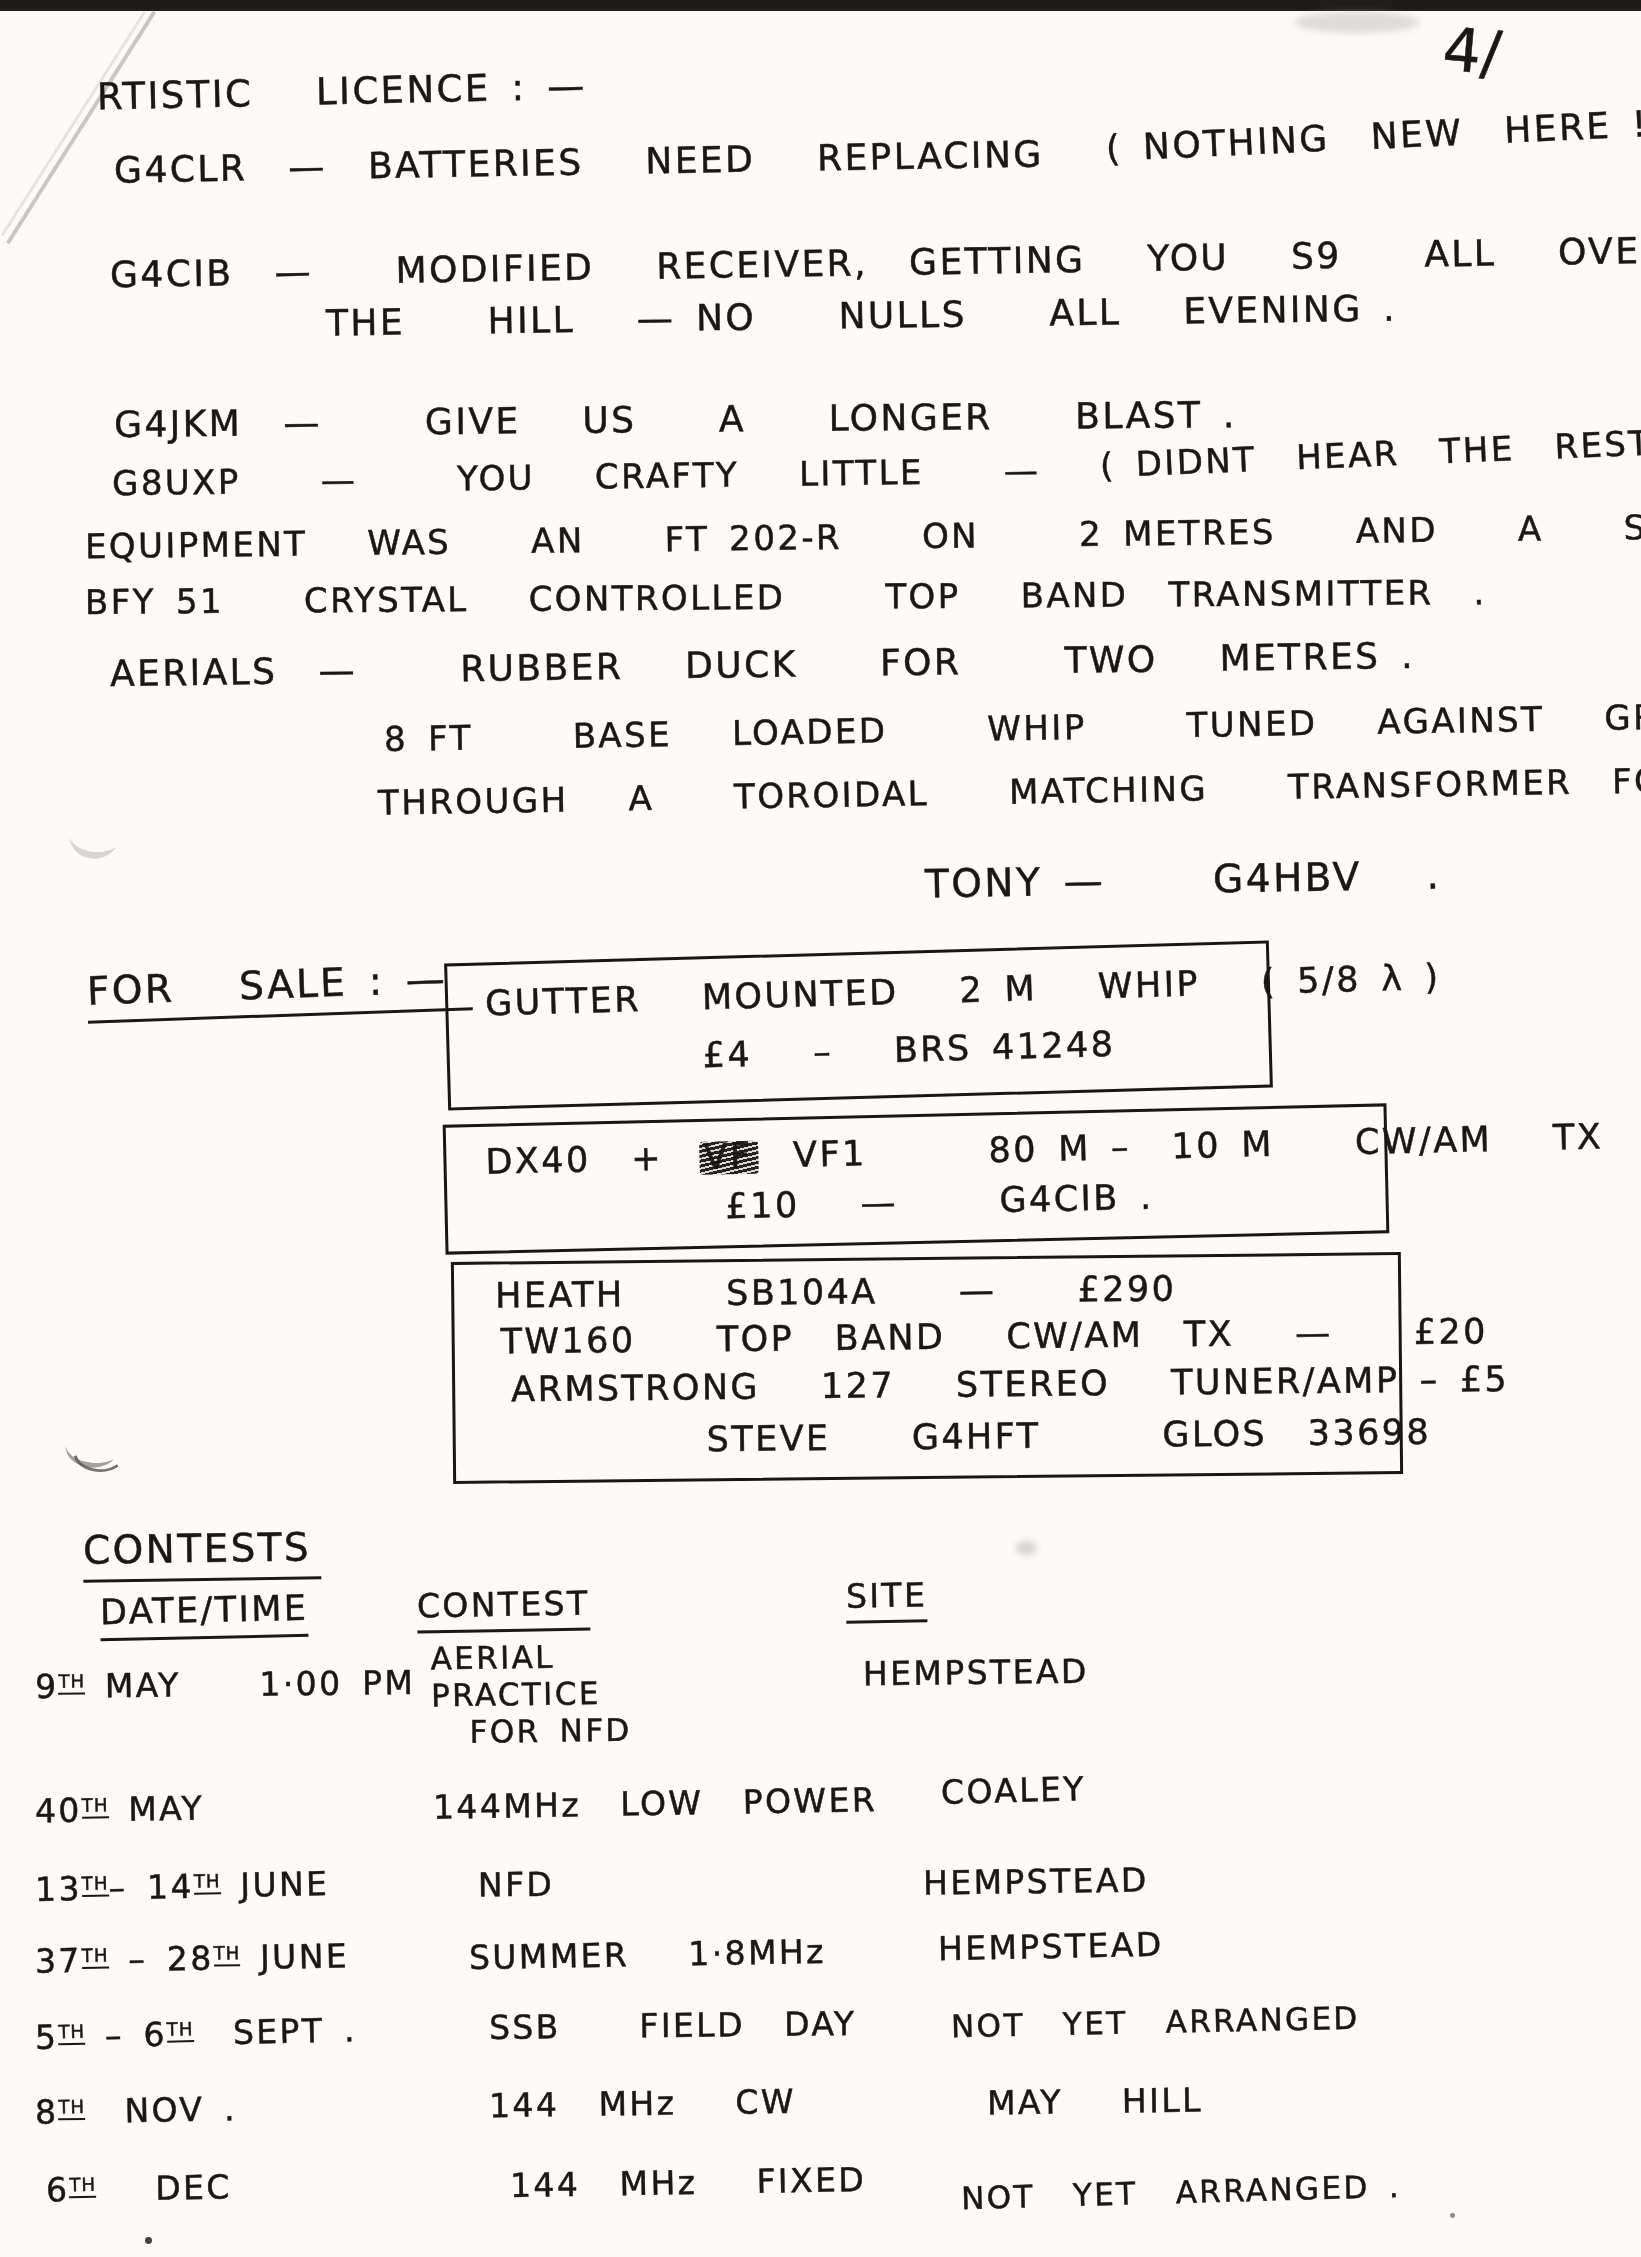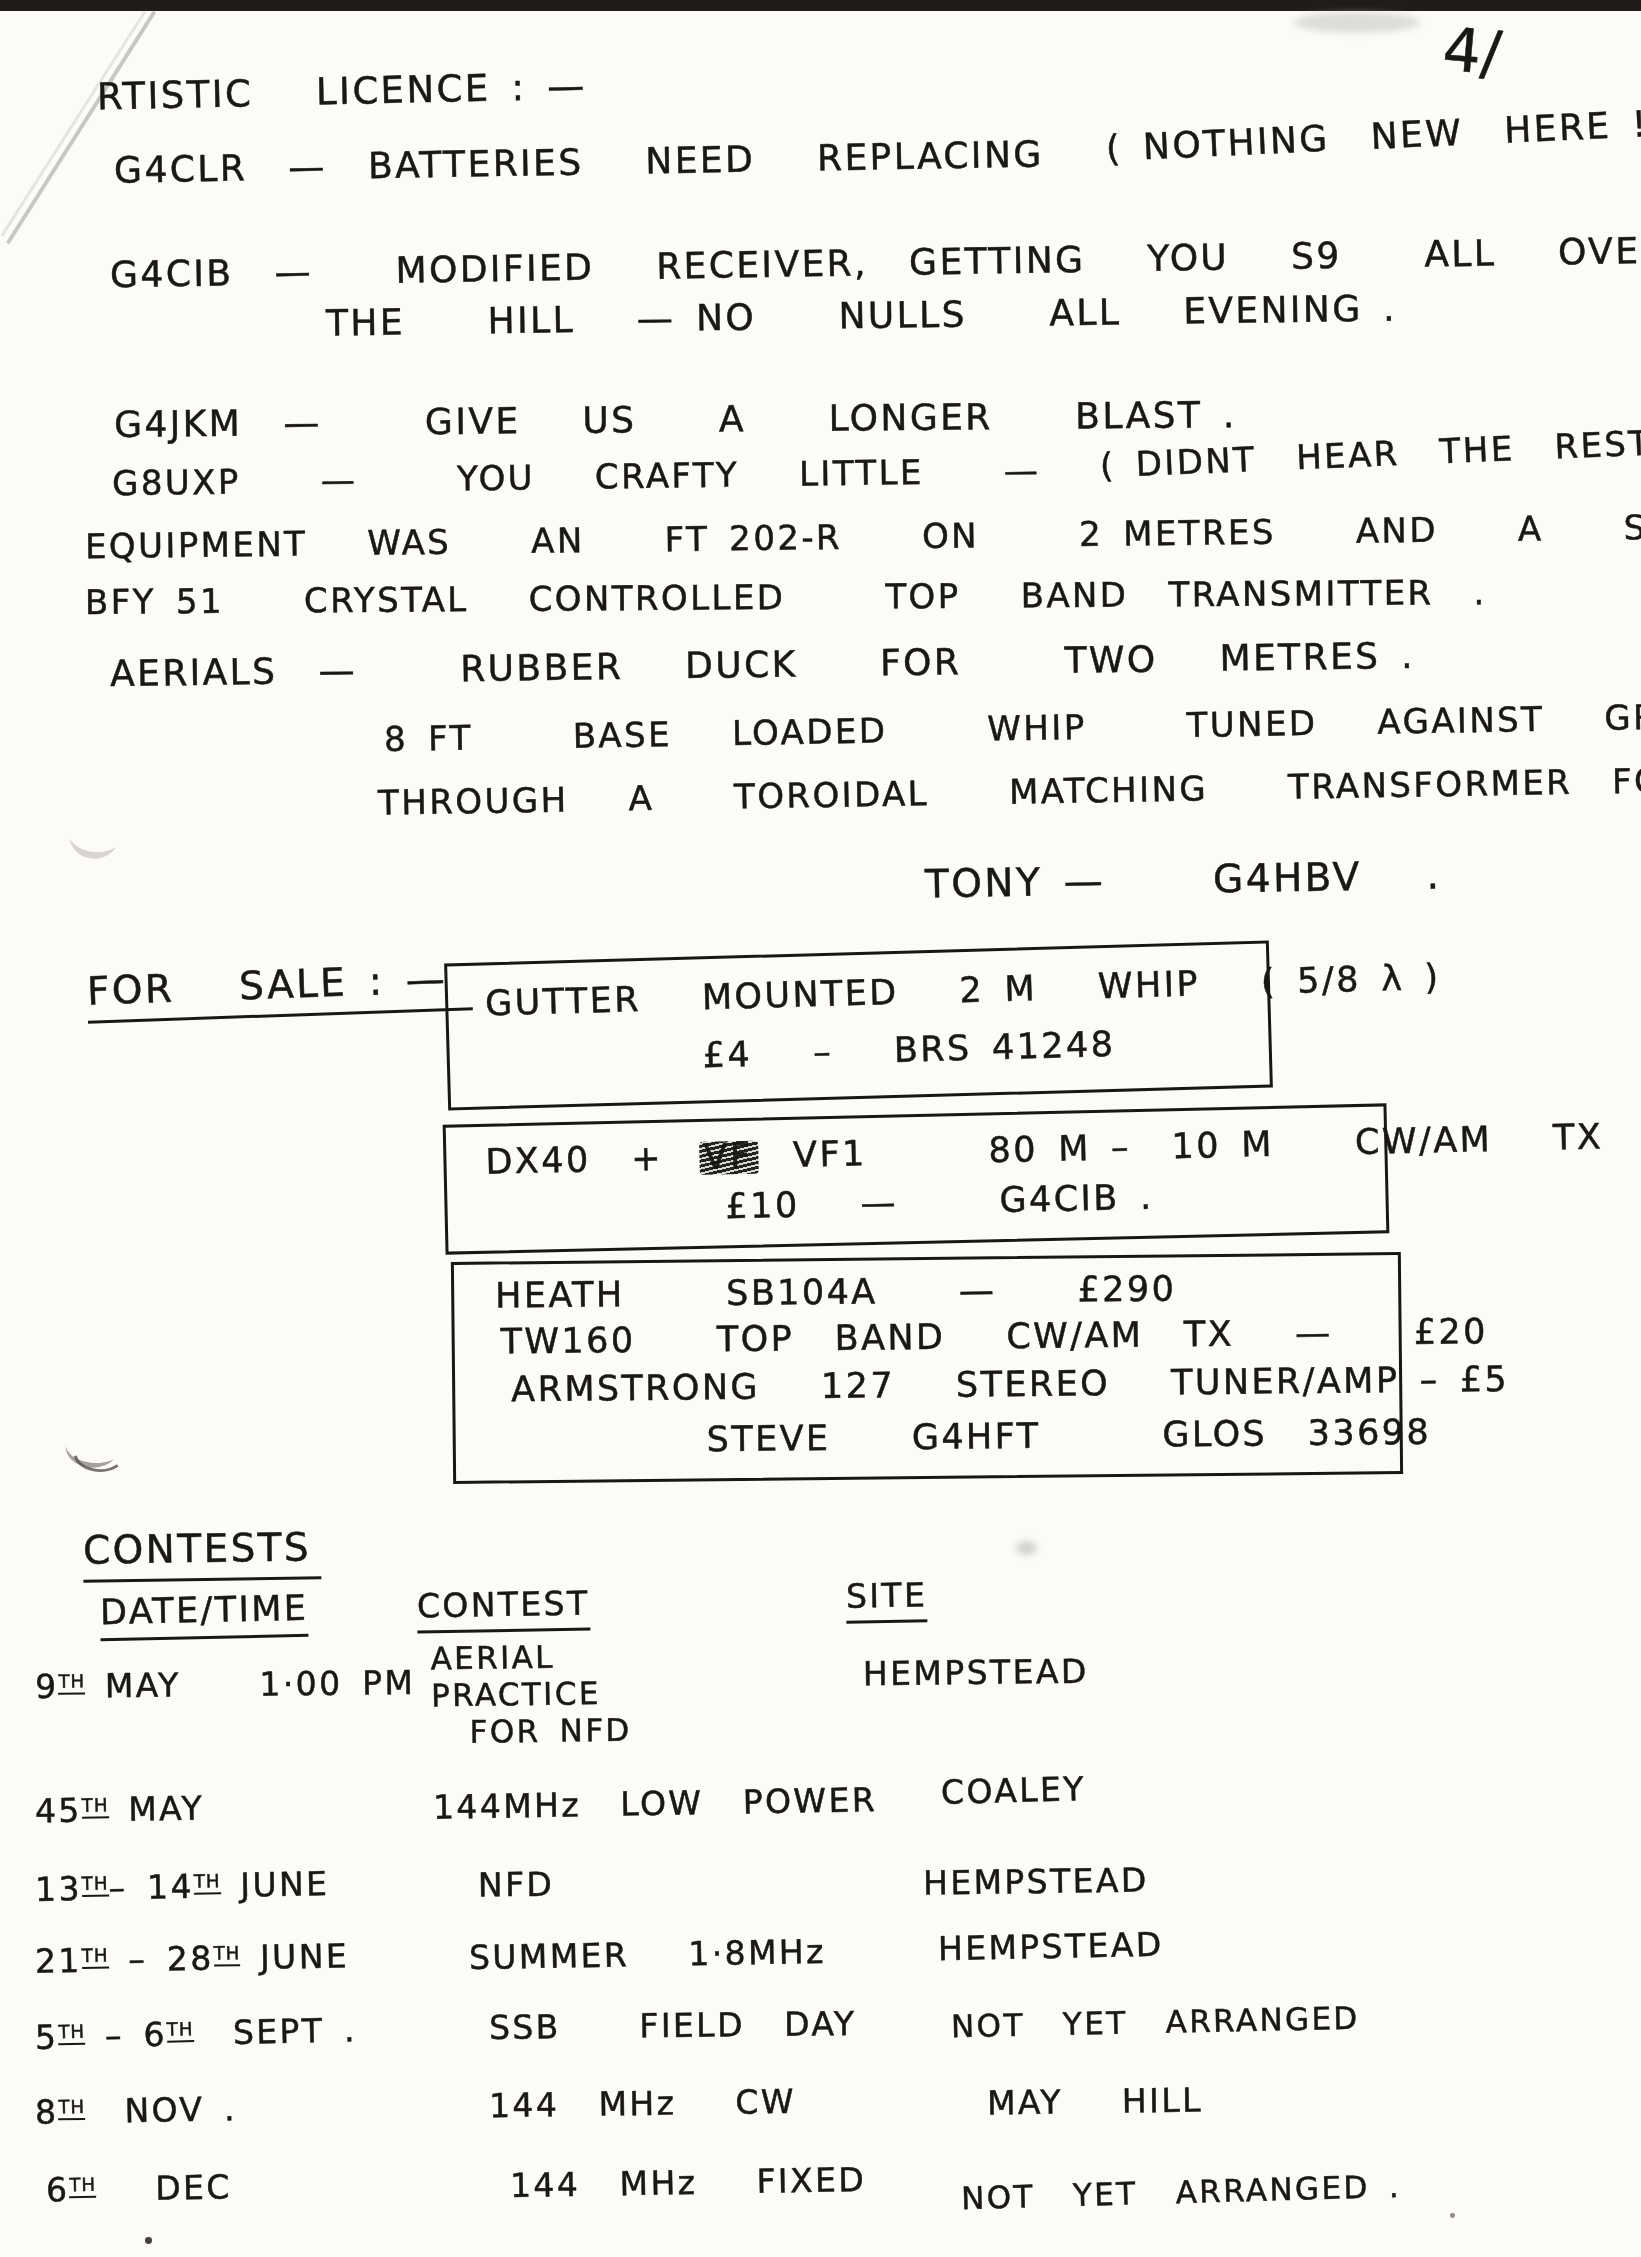--- a/index.html
+++ b/index.html
@@ -107,33 +107,33 @@
 
   <div>
     <div class="hw cell" style="left:35px;top:1665px;font-size:33px;transform:rotate(-0.6deg);"><span>9</span><span class="sup">TH</span><span> MAY    1·00 PM</span><span class="sup"></span><span></span></div>
     <div class="hw cell" style="left:431px;top:1639px;font-size:31px;transform:rotate(-0.8deg);">AERIAL
 PRACTICE
   FOR NFD</div>
     <div class="hw cell" style="left:863px;top:1653px;font-size:33px;transform:rotate(-0.6deg);">HEMPSTEAD</div>
   </div>
 
   <div>
-    <div class="hw cell" style="left:35px;top:1790px;font-size:33px;transform:rotate(-1deg);"><span>45</span><span class="sup">TH</span><span> MAY</span><span class="sup"></span><span></span></div>
+    <div class="hw cell" style="left:35px;top:1790px;font-size:33px;transform:rotate(-1deg);"><span>40</span><span class="sup">TH</span><span> MAY</span><span class="sup"></span><span></span></div>
     <div class="hw cell" style="left:433px;top:1784px;font-size:33px;transform:rotate(-1deg);">144MHz  LOW  POWER</div>
     <div class="hw cell" style="left:941px;top:1771px;font-size:33px;transform:rotate(-1.4deg);">COALEY</div>
   </div>
 
   <div>
     <div class="hw cell" style="left:35px;top:1867px;font-size:33px;transform:rotate(-1.2deg);"><span>13</span><span class="sup">TH</span><span>– 14</span><span class="sup">TH</span><span> JUNE</span></div>
     <div class="hw cell" style="left:478px;top:1865px;font-size:33px;transform:rotate(-0.6deg);">NFD</div>
     <div class="hw cell" style="left:923px;top:1862px;font-size:33px;transform:rotate(-0.8deg);">HEMPSTEAD</div>
   </div>
 
   <div>
-    <div class="hw cell" style="left:35px;top:1939px;font-size:33px;transform:rotate(-1deg);"><span>21</span><span class="sup">TH</span><span> – 28</span><span class="sup">TH</span><span> JUNE</span></div>
+    <div class="hw cell" style="left:35px;top:1939px;font-size:33px;transform:rotate(-1deg);"><span>37</span><span class="sup">TH</span><span> – 28</span><span class="sup">TH</span><span> JUNE</span></div>
     <div class="hw cell" style="left:469px;top:1935px;font-size:33px;transform:rotate(-1deg);">SUMMER   1·8MHz</div>
     <div class="hw cell" style="left:938px;top:1927px;font-size:33px;transform:rotate(-1.2deg);">HEMPSTEAD</div>
   </div>
 
   <div>
     <div class="hw cell" style="left:35px;top:2014px;font-size:33px;transform:rotate(-1.4deg);"><span>5</span><span class="sup">TH</span><span> – 6</span><span class="sup">TH</span><span>  SEPT .</span></div>
     <div class="hw cell" style="left:489px;top:2006px;font-size:33px;transform:rotate(-0.6deg);">SSB    FIELD  DAY</div>
     <div class="hw cell" style="left:951px;top:2004px;font-size:31px;transform:rotate(-1.2deg);">NOT  YET  ARRANGED</div>
   </div>
 

